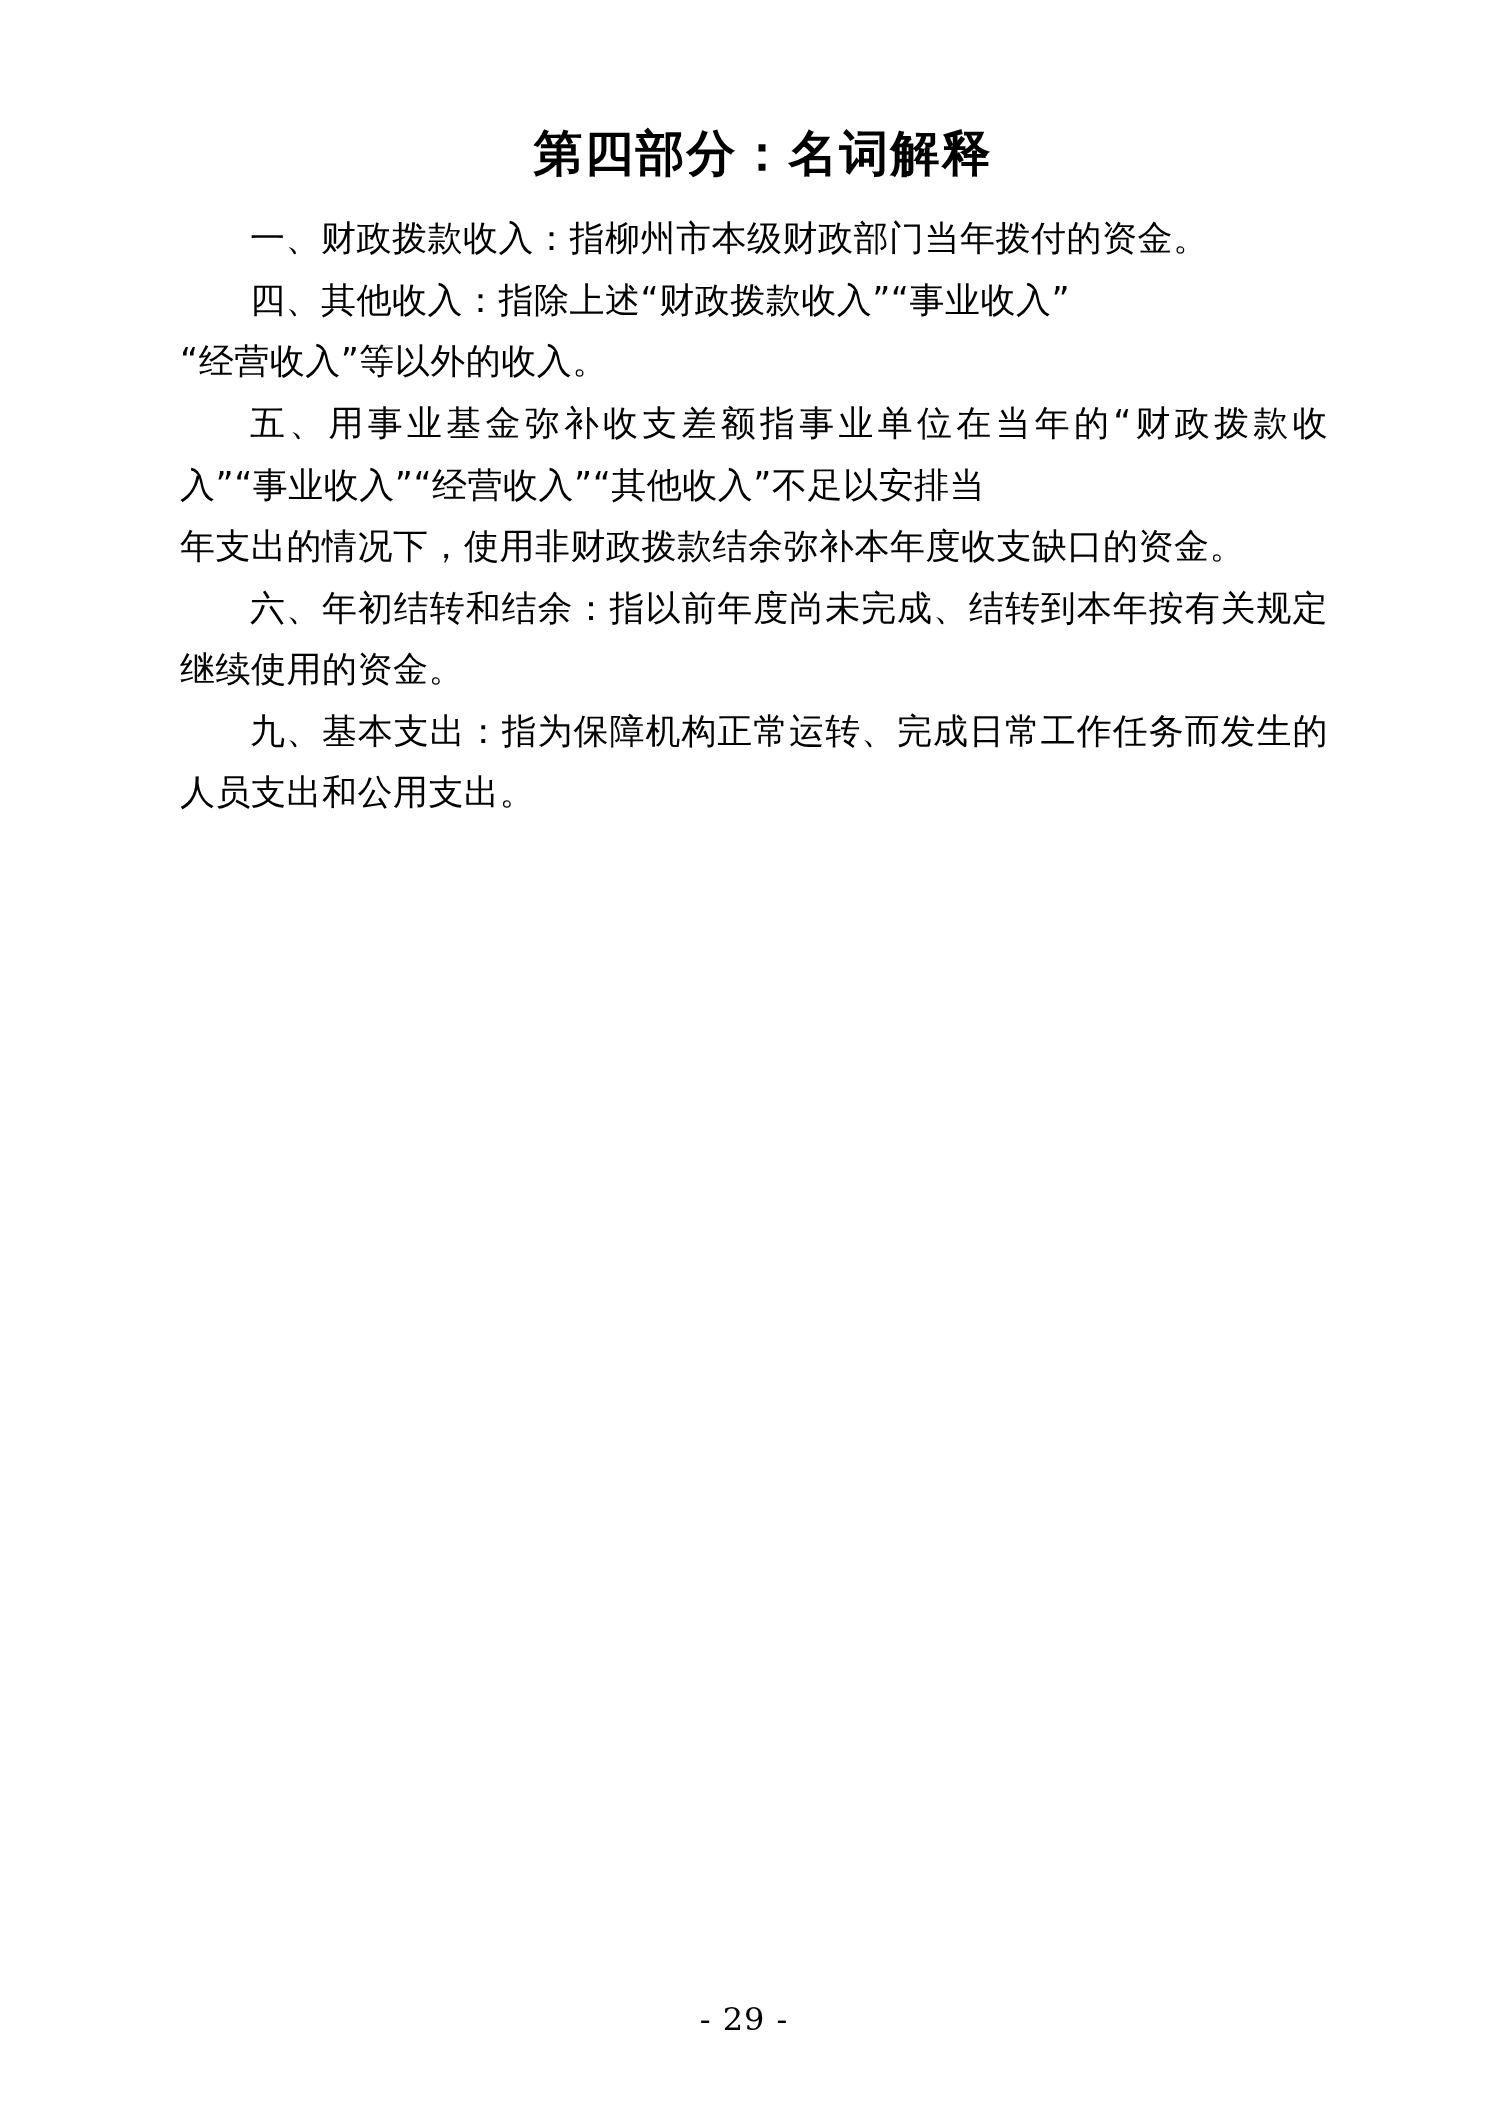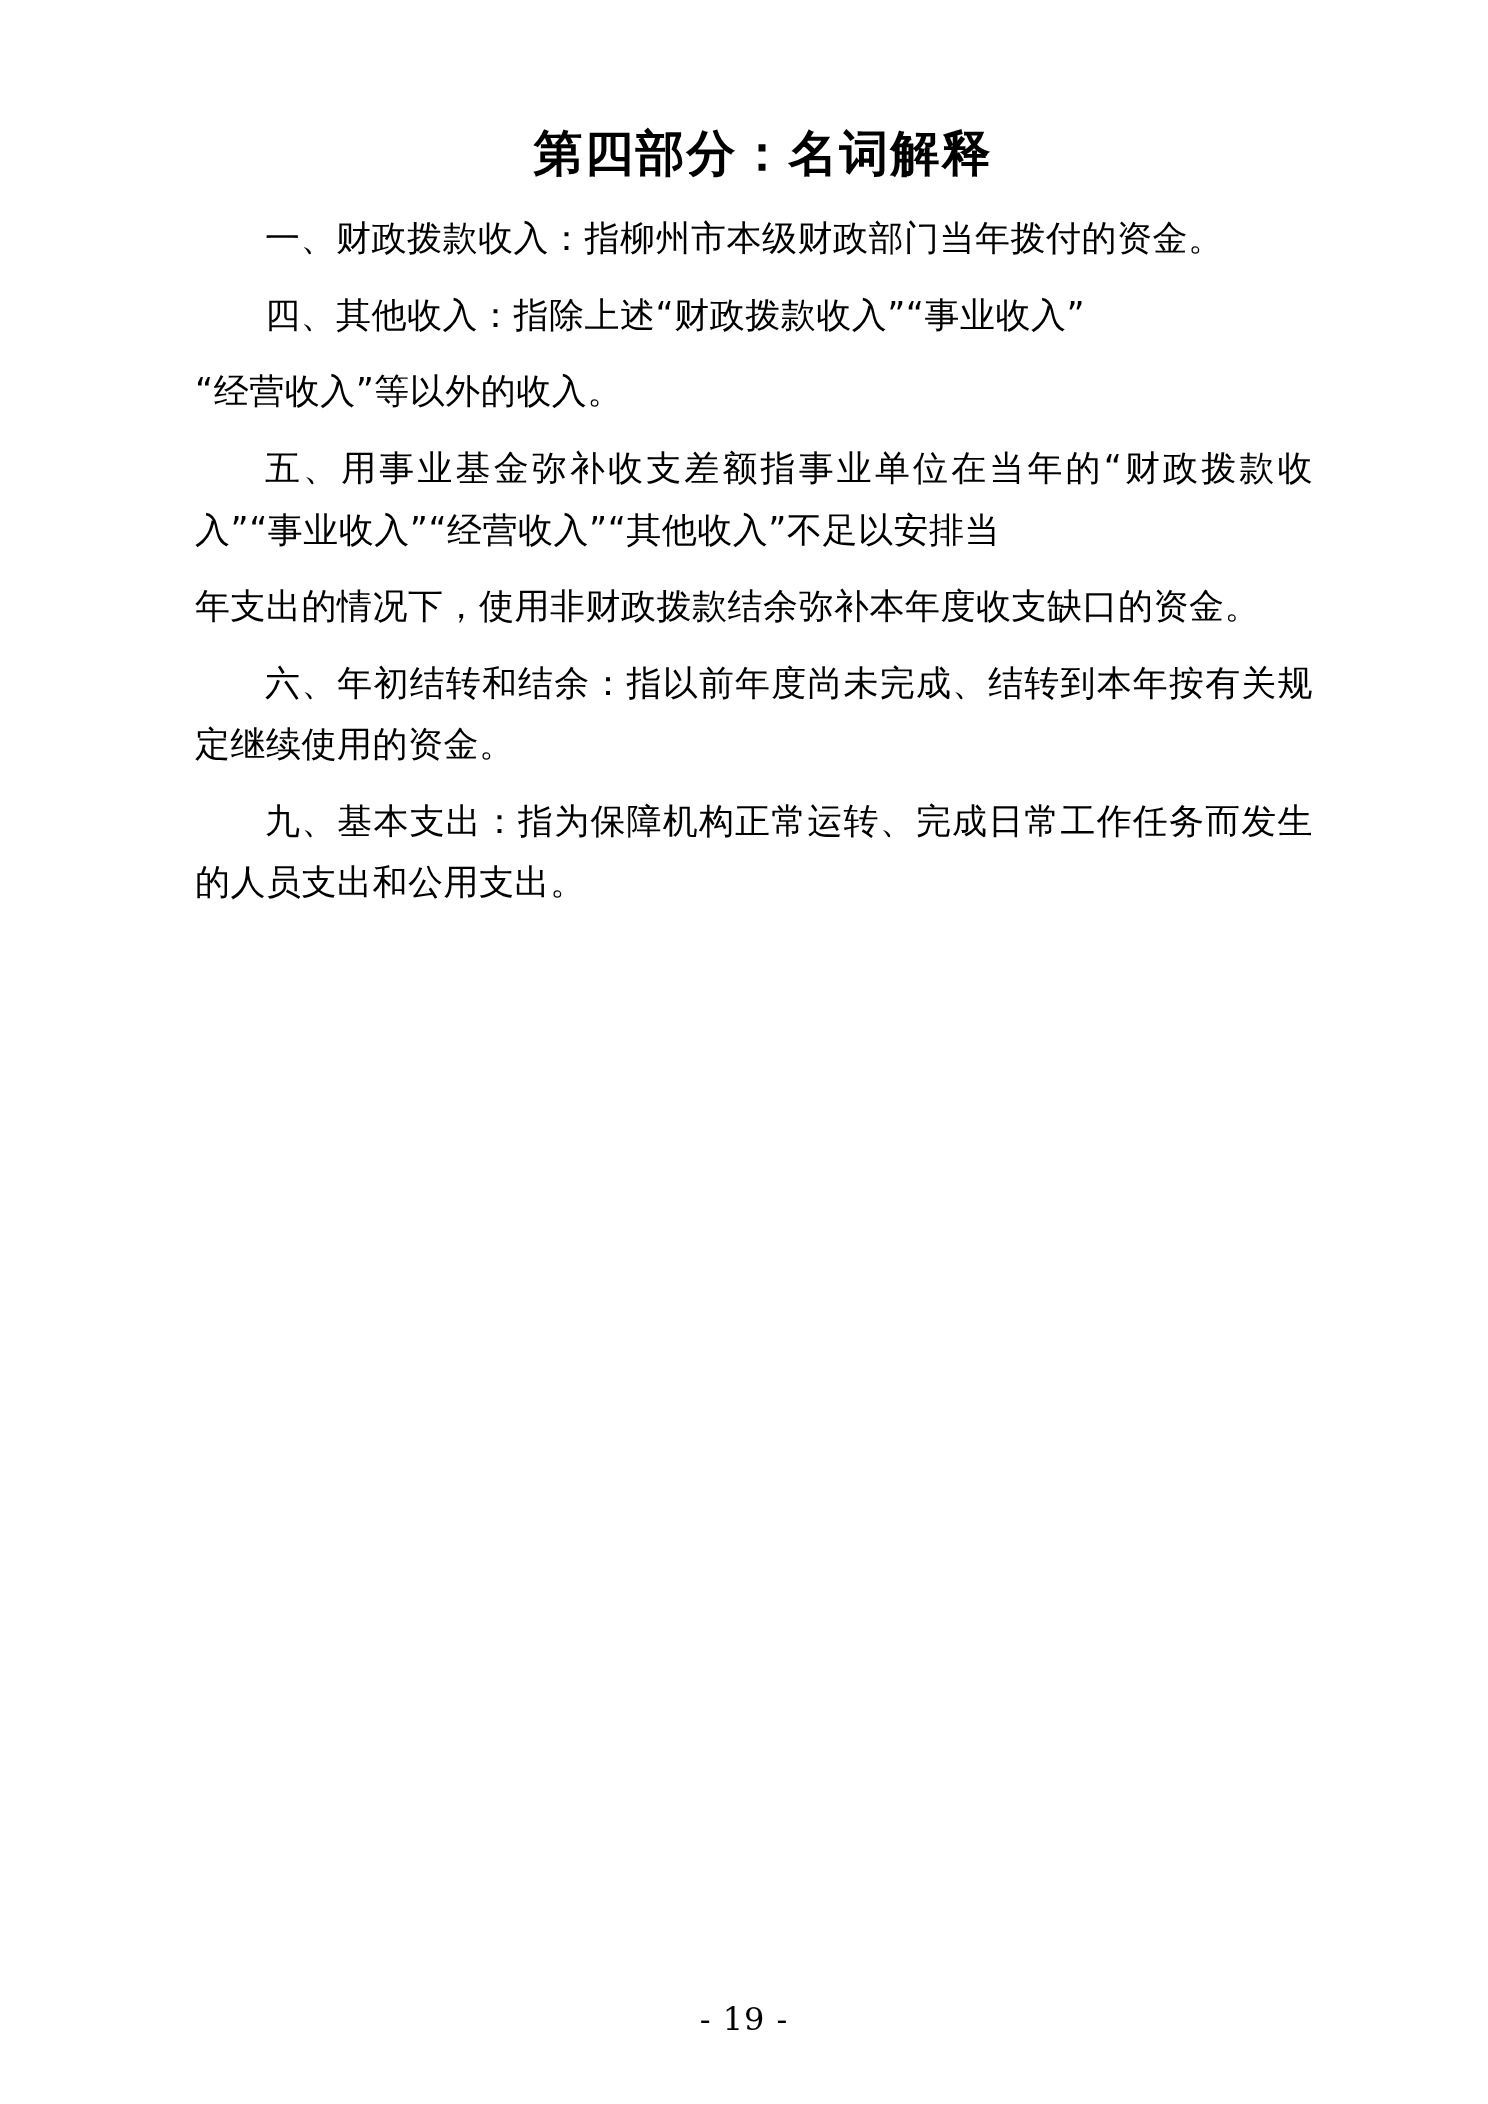--- a/index.html
+++ b/index.html
@@ -34,21 +34,21 @@
   }
   .body-text {
     font-family: "DejaVu Sans", sans-serif;
     font-size: 35px;
     line-height: 1.76;
     letter-spacing: 0.5px;
     text-align: justify;
     text-justify: inter-character;
   }
   .para {
-    margin: 15px;
+    margin: 0;
     text-indent: 2em;
     white-space: pre-wrap;
   }
   .para.noindent {
     text-indent: 0;
   }
   .footer {
     position: absolute;
     left: 0;
     right: 0;
@@ -69,14 +69,14 @@
   <div class="body-text">
     <p class="para">一、财政拨款收入：指柳州市本级财政部门当年拨付的资金。</p>
     <p class="para">四、其他收入：指除上述“财政拨款收入”“事业收入”</p>
     <p class="para noindent">“经营收入”等以外的收入。</p>
     <p class="para">五、用事业基金弥补收支差额指事业单位在当年的“财政拨款收入”“事业收入”“经营收入”“其他收入”不足以安排当</p>
     <p class="para noindent">年支出的情况下，使用非财政拨款结余弥补本年度收支缺口的资金。</p>
     <p class="para">六、年初结转和结余：指以前年度尚未完成、结转到本年按有关规定继续使用的资金。</p>
     <p class="para">九、基本支出：指为保障机构正常运转、完成日常工作任务而发生的人员支出和公用支出。</p>
   </div>
 
-  <div class="footer">- 19 -</div>
+  <div class="footer">- 29 -</div>
 </div>
 
 </body></html>

